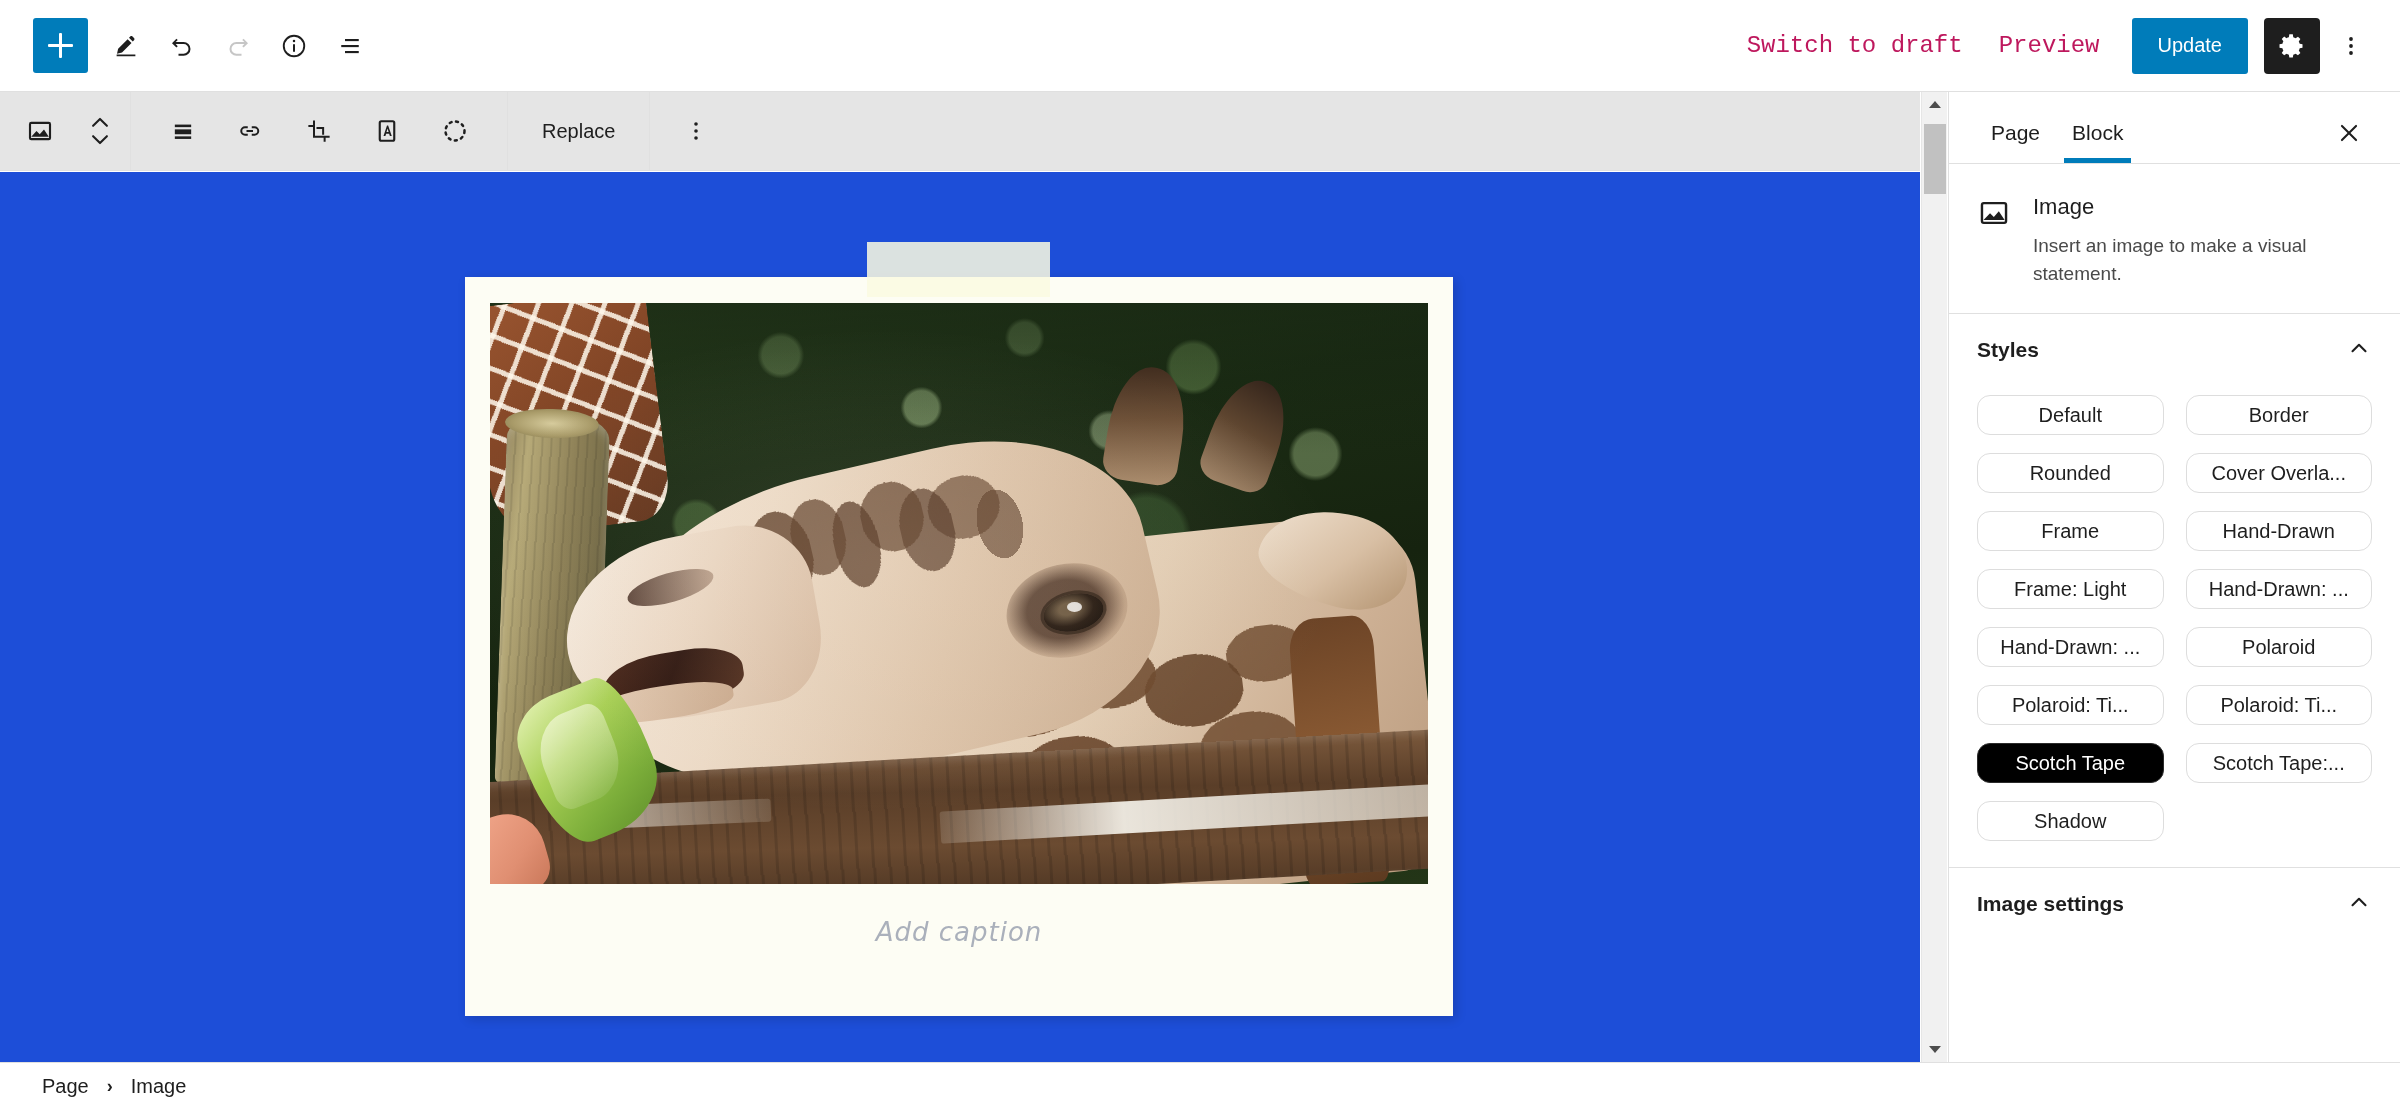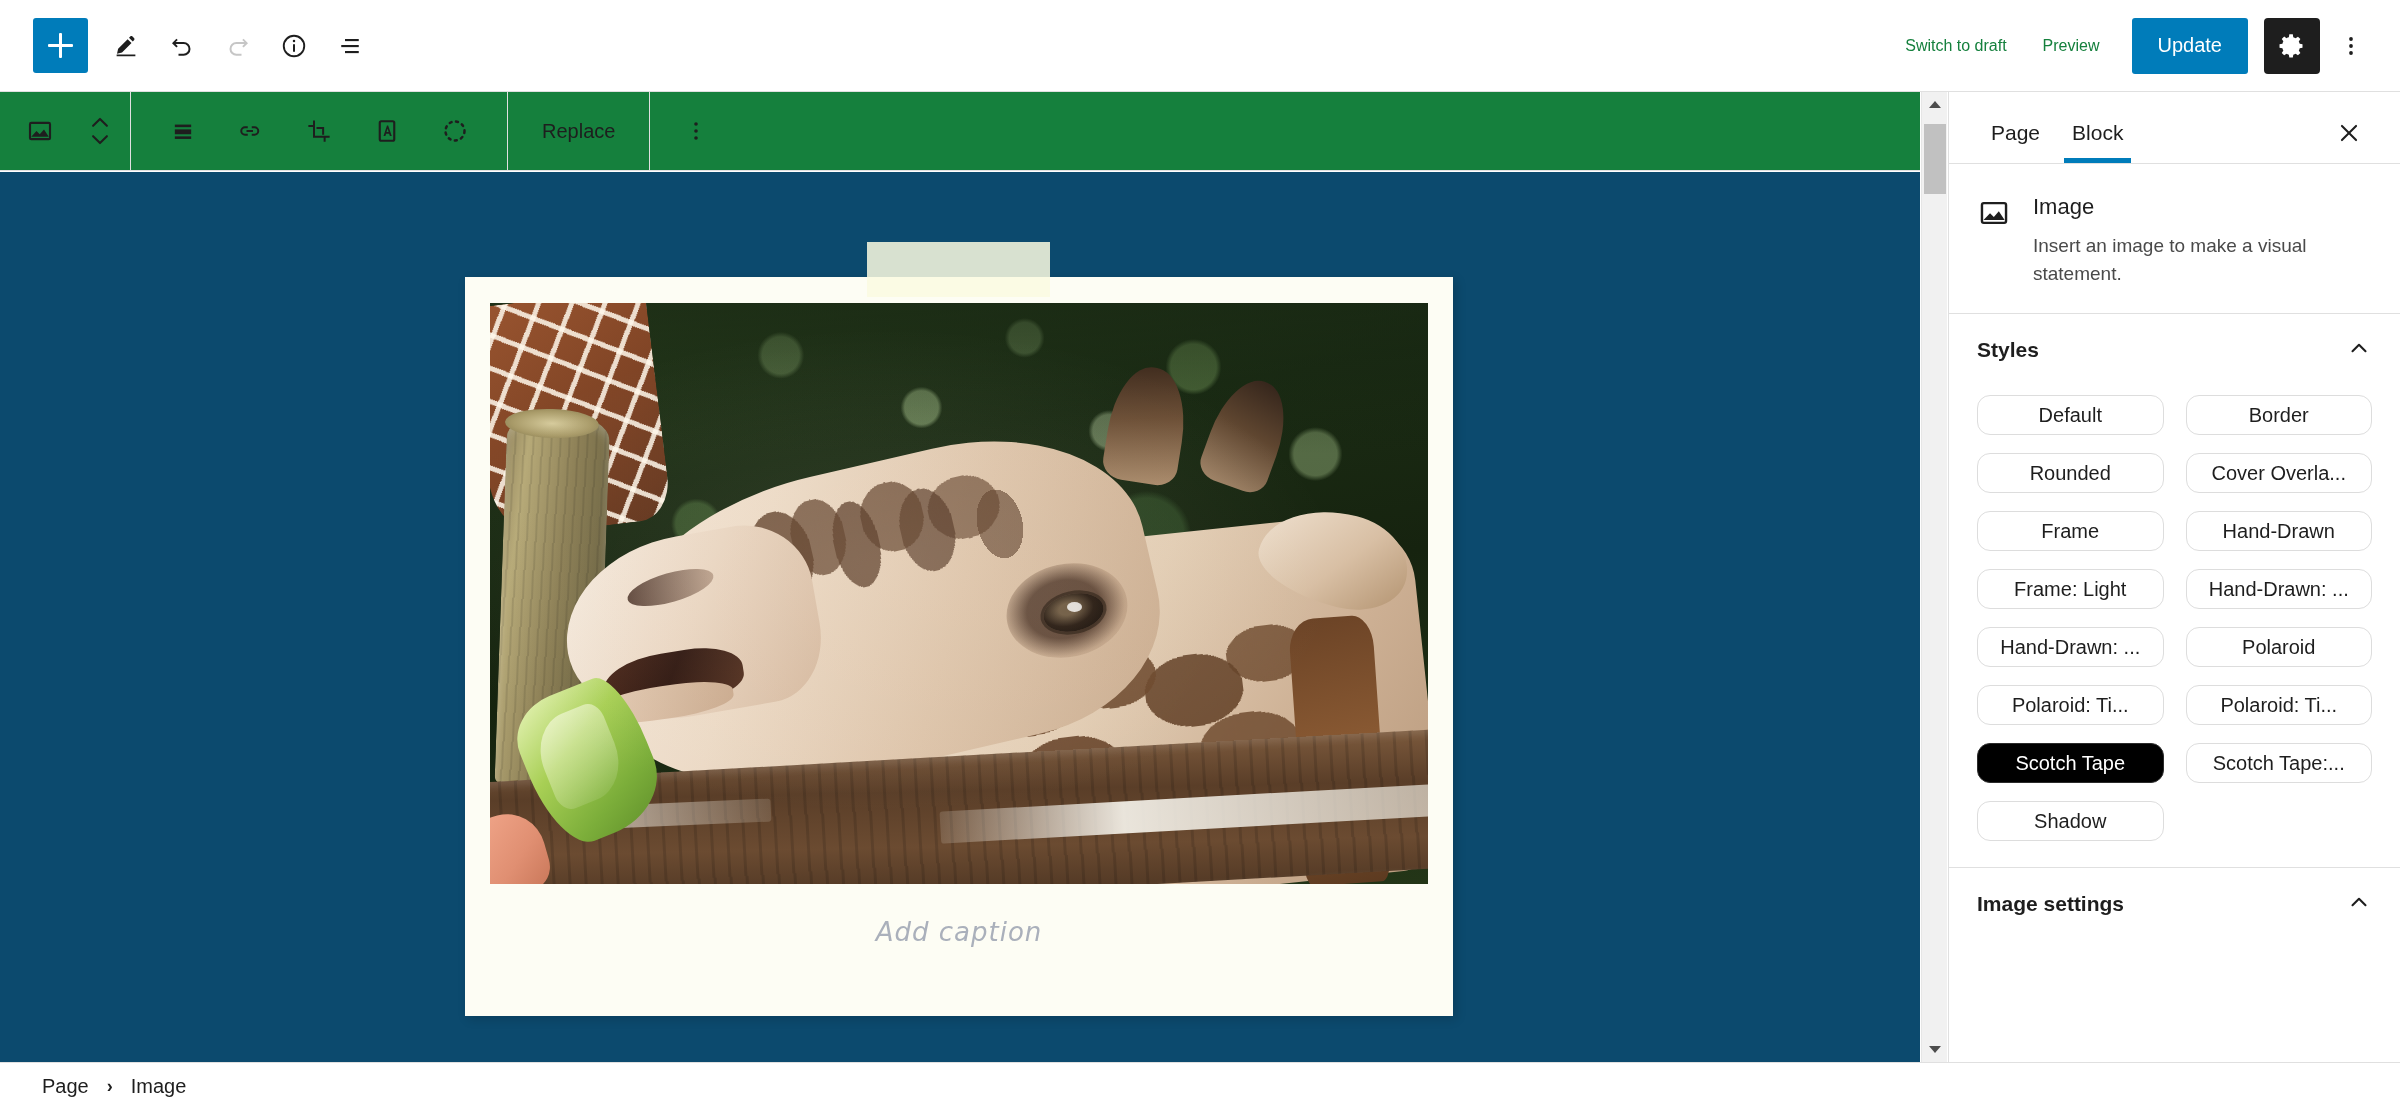--- a/index.html
+++ b/index.html
@@ -34,61 +34,61 @@
 
   .hdr-icon-btn {
     width: 56px; height: 56px; background: none; border: none; cursor: pointer;
     display: flex; align-items: center; justify-content: center; flex: none;
     border-radius: 3px;
   }
   .hdr-icon-btn.gap-l { margin-left: 10px; }
 
   .hdr-link {
     background: none; border: none; cursor: pointer;
-    color: #15803d; font-size: 16px; font-family: Liberation Sans, sans-serif;
+    color: #be185d; font-size: 24px; font-family: Liberation Mono, monospace;
     padding: 0 18px; height: 56px; line-height: 56px; white-space: nowrap;
   }
   .update-btn {
     background: #007cba; color: #fff; border: none; border-radius: 3px;
     font-size: 20px; font-family: "Liberation Sans", sans-serif;
     padding: 0 26px; height: 56px; cursor: pointer; margin-left: 14px; white-space: nowrap;
   }
   .settings-btn {
     width: 56px; height: 56px; background: #1e1e1e; border: none; border-radius: 4px;
     margin-left: 16px; cursor: pointer;
     display: flex; align-items: center; justify-content: center; flex: none;
   }
   .kebab-btn {
     width: 50px; height: 56px; background: none; border: none; cursor: pointer;
     display: flex; align-items: center; justify-content: center; flex: none; margin-left: 6px;
   }
 
   
   #block-toolbar {
     position: absolute; left: 0; top: 92px; width: 1920px; height: 79px;
-    background: #15803d; border-bottom: 1px solid #e0e0e0;
+    background: #e5e5e5; border-bottom: 1px solid #e0e0e0;
     display: flex; align-items: center;
   }
   .tb-group { display: flex; align-items: center; height: 79px; }
   .tb-sep { width: 1px; height: 79px; background: #e0e0e0; flex: none; }
   .tb-btn {
     width: 60px; height: 79px; background: none; border: none; cursor: pointer;
     display: flex; align-items: center; justify-content: center; flex: none;
   }
   .tb-btn.wide { width: 68px; }
   .tb-text-btn {
     background: none; border: none; cursor: pointer; color: #1e1e1e;
     font-size: 20px; font-family: "Liberation Sans", sans-serif;
     height: 79px; padding: 0 34px; white-space: nowrap;
   }
 
   
   #canvas {
     position: absolute; left: 0; top: 172px; width: 1920px; height: 890px;
-    background: #0c4a6e; overflow: hidden;
+    background: #1d4ed8; overflow: hidden;
   }
 
   
   #image-block {
     position: absolute; left: 465px; top: 105px;
     width: 988px; height: 739px;
   }
   #polaroid-frame {
     position: absolute; left: 0; top: 0; width: 988px; height: 739px;
     background: #fdfdf4;

